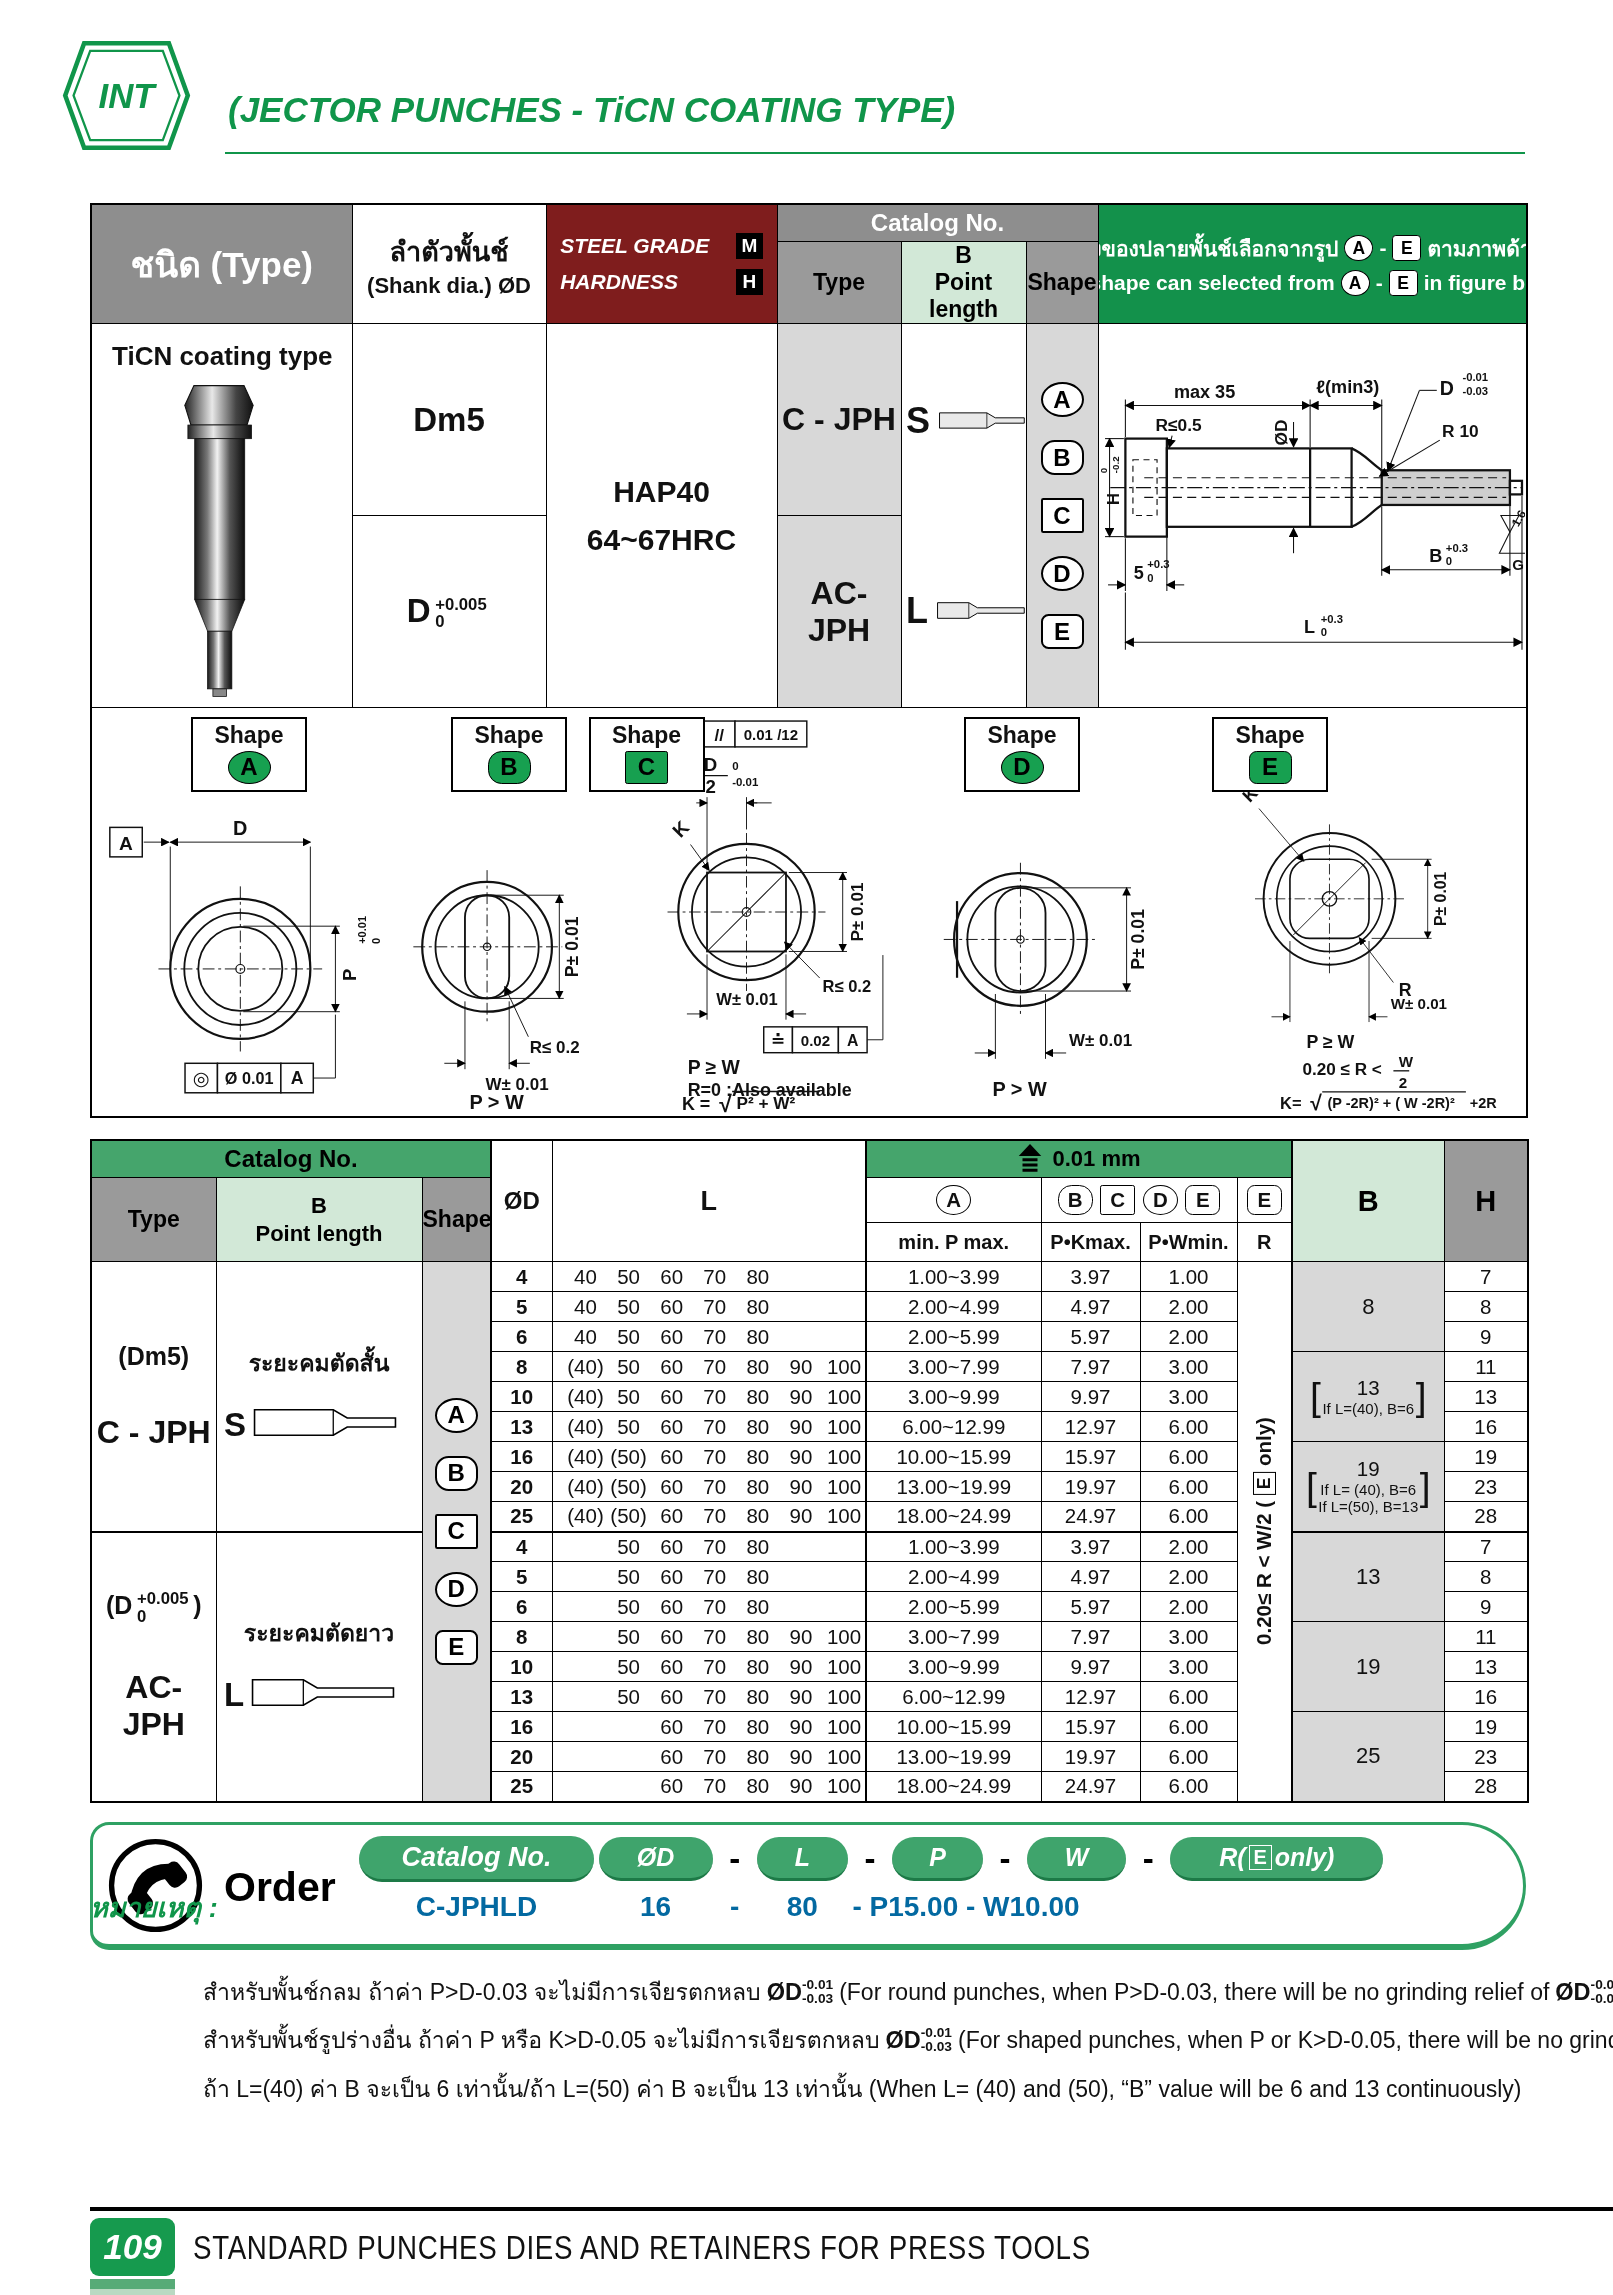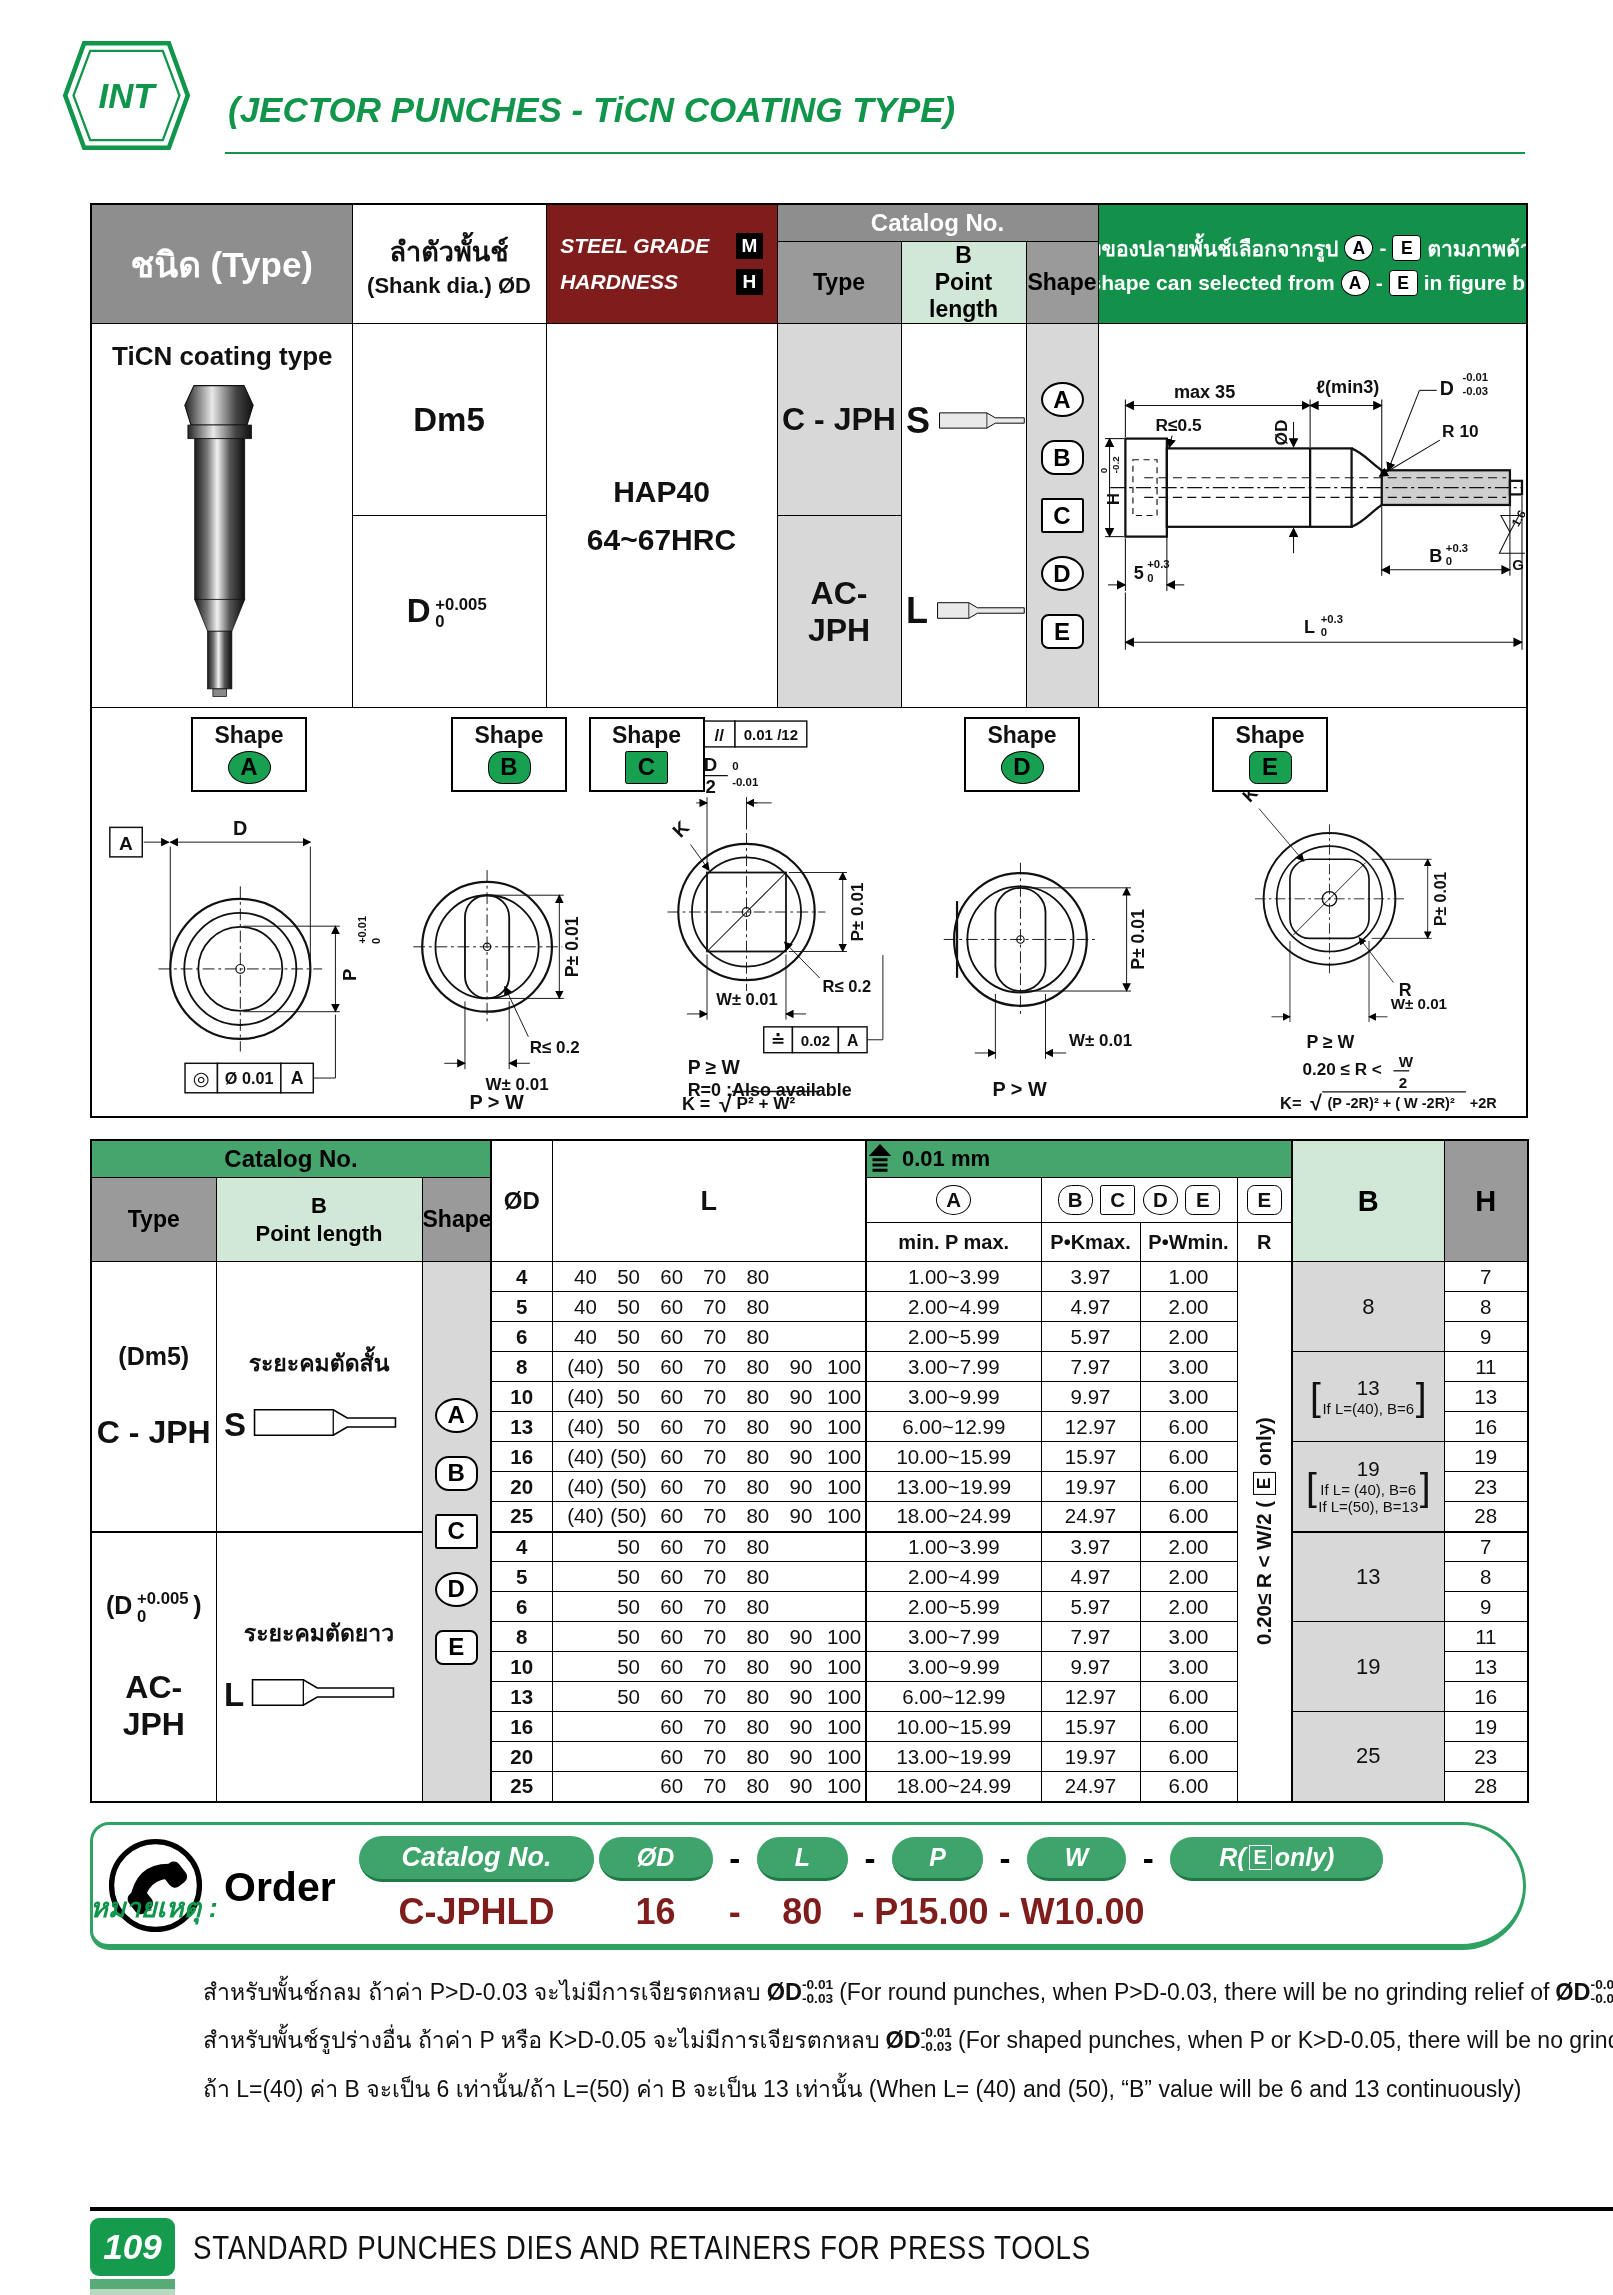--- a/index.html
+++ b/index.html
@@ -55,21 +55,21 @@
   .shapebox .sbl{font-size:23px;font-weight:bold}
   .gbadge{width:43px;height:33px;background:#17a050;border:1.5px solid #000;color:#000;font-weight:bold;font-size:24px;display:flex;align-items:center;justify-content:center;margin:1.5px auto 0 auto;box-sizing:border-box}
   .shsvg{display:block;margin:0 auto}
   
   table.main{position:absolute;left:90px;top:1139px;width:1436px;border-collapse:collapse;table-layout:fixed;border:2.3px solid #000}
   table.main th,table.main td{border:1.5px solid #000;text-align:center;vertical-align:middle;padding:0;overflow:hidden}
   .mt-cat{background:#45a56c;color:#000;font-size:24px;font-weight:bold;height:36px}
   .mt-od{background:#fff;font-size:24px;font-weight:bold;border-left:2.3px solid #000 !important}
   .mt-l{background:#fff;font-size:27px;font-weight:bold}
   .mt-tol{background:#45a56c;color:#000;border-left:2.3px solid #000 !important}
-  .tolflex{display:flex;align-items:center;justify-content:flex-start;gap:9px;font-size:22px;font-weight:bold}
+  .tolflex{display:flex;align-items:center;justify-content:center;gap:9px;font-size:22px;font-weight:bold}
   .mt-type,.mt-shape{background:#9a9a9a;color:#000;font-size:23px;font-weight:bold}
   .mt-bp{background:#d2e8d7;color:#000;font-size:22px;font-weight:bold;line-height:1.25}
   .mt-b{background:#d2e8d7;color:#000;font-size:29px;font-weight:bold;border-left:2.3px solid #000 !important}
   .mt-h{background:#9a9a9a;color:#000;font-size:29px;font-weight:bold}
   .badrow{height:44px;background:#fff}
   .badin{display:flex;align-items:center;justify-content:center;gap:7.6px}
   .obsh{display:inline-flex;align-items:center;justify-content:center;width:35px;height:30px;border:1.9px solid #000;background:#fff;font-weight:bold;font-size:20.5px;box-sizing:border-box}
   .minrow td{height:38px;font-size:20px;font-weight:bold;background:#fff}
   table.main tbody tr{height:30px}
   table.main tbody td{font-size:20.5px;background:#fff}
@@ -96,21 +96,21 @@
   .pletter{font-size:33px;font-weight:bold}
   .shapecol{background:#d8d8d8 !important}
   tr.gsplit td{border-top:2.3px solid #000}
   
   .orderbox{position:absolute;left:90px;top:1822px;width:1436px;height:128px;border:3.8px solid #2fa163;border-bottom-width:6.8px;border-radius:20px 67px 67px 20px;box-sizing:border-box;background:#fff}
   .phicon{position:absolute;left:10.6px;top:9px}
   .orderlabel{position:absolute;left:131px;top:39px;font-size:41px;font-weight:bold;color:#000}
   .pillgrid{position:absolute;left:266px;top:10.6px;display:grid;grid-template-columns:235px 114px 35px 91px 35px 91px 35px 99px 35px 213px;column-gap:4.6px;align-items:center}
   .pill{background:#3fa46c;color:#fff;font-weight:bold;font-style:italic;border-radius:30px;padding:6px 7.6px;font-size:25px;text-align:center;border-bottom:3.8px solid #1d7a47;justify-self:stretch;white-space:nowrap}
   .pdash{font-size:33px;font-weight:bold;text-align:center;color:#000}
-  .ovr{font-size:36px;font-weight:bold;color:#7f1d1d;text-align:center;margin-top:9px;white-space:nowrap}
+  .ovr{font-size:28px;font-weight:bold;color:#0369a1;text-align:center;margin-top:9px;white-space:nowrap}
   .ovl2{text-align:left}
   .rpill{display:flex;align-items:center;justify-content:center;gap:3px}
   .eboxw{border:1.9px solid #fff;padding:0 3.8px;font-size:20px;font-style:normal}
   
   .notelabel{position:absolute;left:90px;top:1886px;font-size:27px;font-weight:bold;font-style:italic;color:#10954a}
   .noteline{position:absolute;left:203px;display:flex;align-items:center;font-size:23px;color:#111;white-space:nowrap}
   .n1{top:1974px}.n2{top:2022px}.n3{top:2071px}
   .dod{font-size:23.5px;font-weight:bold;margin-left:6px}
   .dstk{display:inline-flex;flex-direction:column;line-height:1.05;font-size:13.7px;font-weight:bold;margin-right:6px;text-align:left}
   

